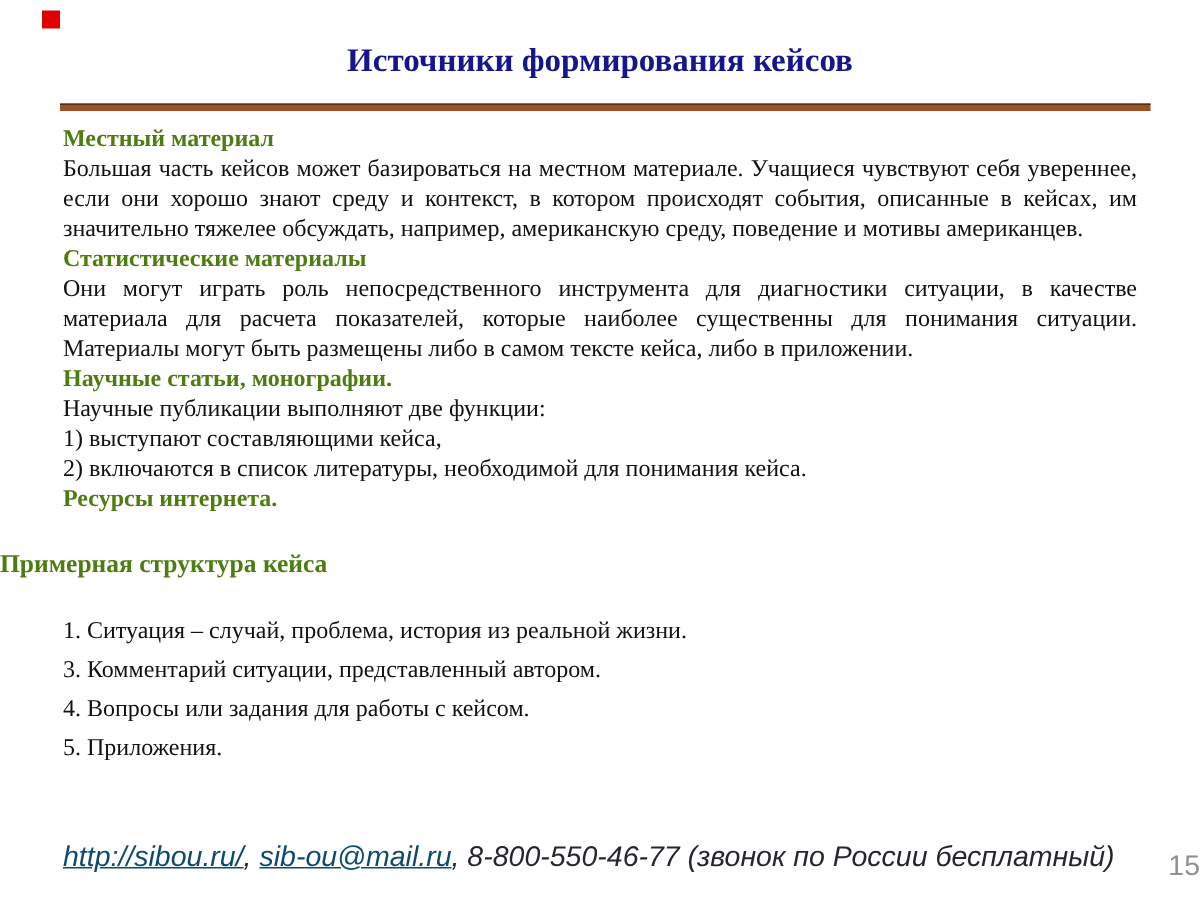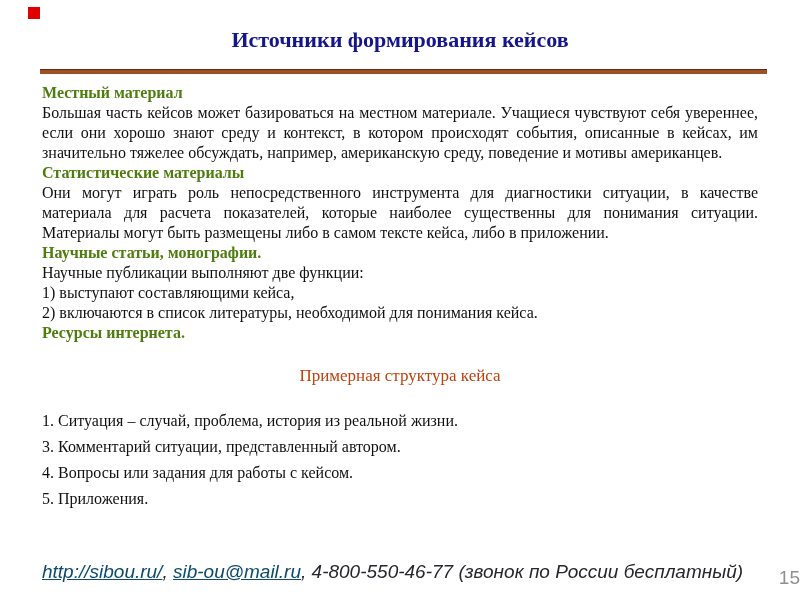--- a/index.html
+++ b/index.html
@@ -40,24 +40,24 @@
   .sec-heading{
     font-weight:bold;
     color:#4d7c0f;
   }
   .sec-body{
     margin:0;
     text-align:justify;
   }
   .subtitle{
     margin-top:23px;
-    text-align:center;
+    text-align:left;
     font-size:17px;
-    font-weight:normal;
-    color:#c2410c;
+    font-weight:bold;
+    color:#4d7c0f;
   }
   .structure{
     margin:23px 42px 0 42px;
     font-size:16px;
     line-height:23px;
     color:#111111;
   }
   .structure .item{
     margin-bottom:3px;
     text-align:justify;
@@ -114,17 +114,17 @@
 
   <div class="subtitle">Примерная структура кейса</div>
 
   <div class="structure">
     <div class="item">1. Ситуация – случай, проблема, история из реальной жизни.</div>
     <div class="item">3. Комментарий ситуации, представленный автором.</div>
     <div class="item">4. Вопросы или задания для работы с кейсом.</div>
     <div class="item">5. Приложения.</div>
   </div>
 
-  <div class="footer"><a>http://sibou.ru/</a><span>, </span><a>sib-ou@mail.ru</a><span>, 4-800-550-46-77 (звонок по России бесплатный)</span></div>
+  <div class="footer"><a>http://sibou.ru/</a><span>, </span><a>sib-ou@mail.ru</a><span>, 8-800-550-46-77 (звонок по России бесплатный)</span></div>
 
   <div class="page-num">15</div>
 
 </div>
 
 </body></html>

